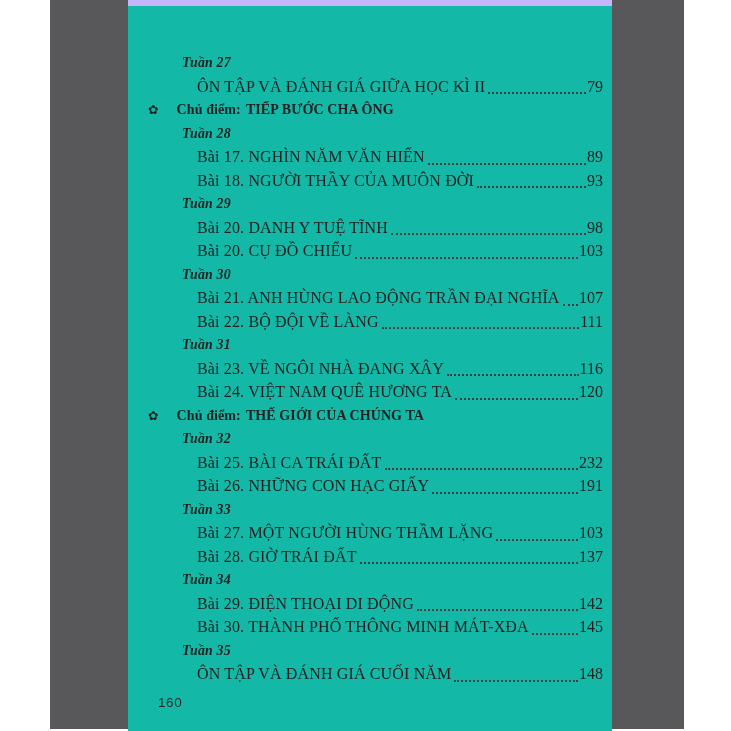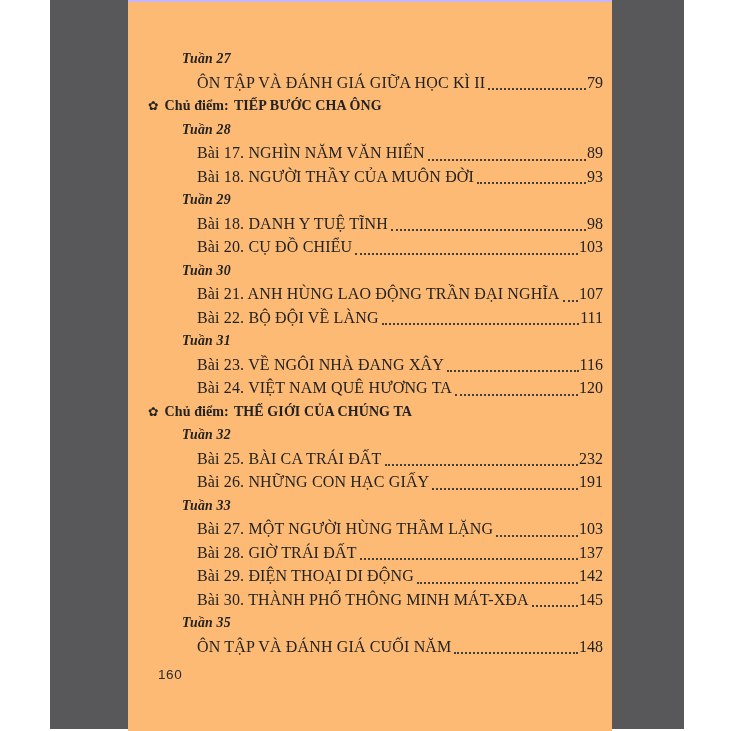--- a/index.html
+++ b/index.html
@@ -16,22 +16,22 @@
     position: absolute;
     left: 50px; top: 0;
     width: 634px; height: 729px;
     background: #58585a;
   }
   
   #sheet {
     position: absolute;
     left: 128px; top: 0;
     width: 484px; height: 731px;
-    background: #fdba74;
-    border-top: 2px solid #c4b5fd;
+    background: #14b8a6;
+    border-top: 6px solid #c4b5fd;
     box-sizing: border-box;
     padding: 45px 9px 0 20px;
   }
   .row {
     height: 23.5px;
     line-height: 23.5px;
     font-size: 16px;
     color: #222222;
     white-space: nowrap;
   }
@@ -58,21 +58,21 @@
   .row.theme {
     font-weight: 700;
     font-size: 14px;
     letter-spacing: 0.1px;
   }
   .row.theme .flower {
     margin-right: 6px;
     font-size: 12.5px;
     font-weight: 400;
   }
-  .row.theme .prefix { margin-right: 5px; }
+  .row.theme .prefix { margin-right: 5px; margin-left: 12px; }
   #footer-pagenum {
     margin: 9px 0 11px 10px;
     font-family: "Liberation Sans", "DejaVu Sans", sans-serif;
     font-size: 13.5px;
     color: #2b2b2b;
     letter-spacing: 0.6px;
   }
 </style>
 </head>
 <body>
@@ -102,21 +102,21 @@
   </div>
         <div class="row item">
     <span class="label">Bài 18. NGƯỜI THẦY CỦA MUÔN ĐỜI</span>
     <span class="leader"></span>
     <span class="pagenum">93</span>
   </div>
         <div class="row week">
     <span class="wk">Tuần 29</span>
   </div>
         <div class="row item">
-    <span class="label">Bài 18. DANH Y TUỆ TĨNH</span>
+    <span class="label">Bài 20. DANH Y TUỆ TĨNH</span>
     <span class="leader"></span>
     <span class="pagenum">98</span>
   </div>
         <div class="row item">
     <span class="label">Bài 20. CỤ ĐỒ CHIỂU</span>
     <span class="leader"></span>
     <span class="pagenum">103</span>
   </div>
         <div class="row week">
     <span class="wk">Tuần 30</span>
@@ -165,20 +165,23 @@
   </div>
         <div class="row item">
     <span class="label">Bài 27. MỘT NGƯỜI HÙNG THẦM LẶNG</span>
     <span class="leader"></span>
     <span class="pagenum">103</span>
   </div>
         <div class="row item">
     <span class="label">Bài 28. GIỜ TRÁI ĐẤT</span>
     <span class="leader"></span>
     <span class="pagenum">137</span>
+  </div>
+        <div class="row week">
+    <span class="wk">Tuần 34</span>
   </div>
         <div class="row item">
     <span class="label">Bài 29. ĐIỆN THOẠI DI ĐỘNG</span>
     <span class="leader"></span>
     <span class="pagenum">142</span>
   </div>
         <div class="row item">
     <span class="label">Bài 30. THÀNH PHỐ THÔNG MINH MÁT-XĐA</span>
     <span class="leader"></span>
     <span class="pagenum">145</span>

